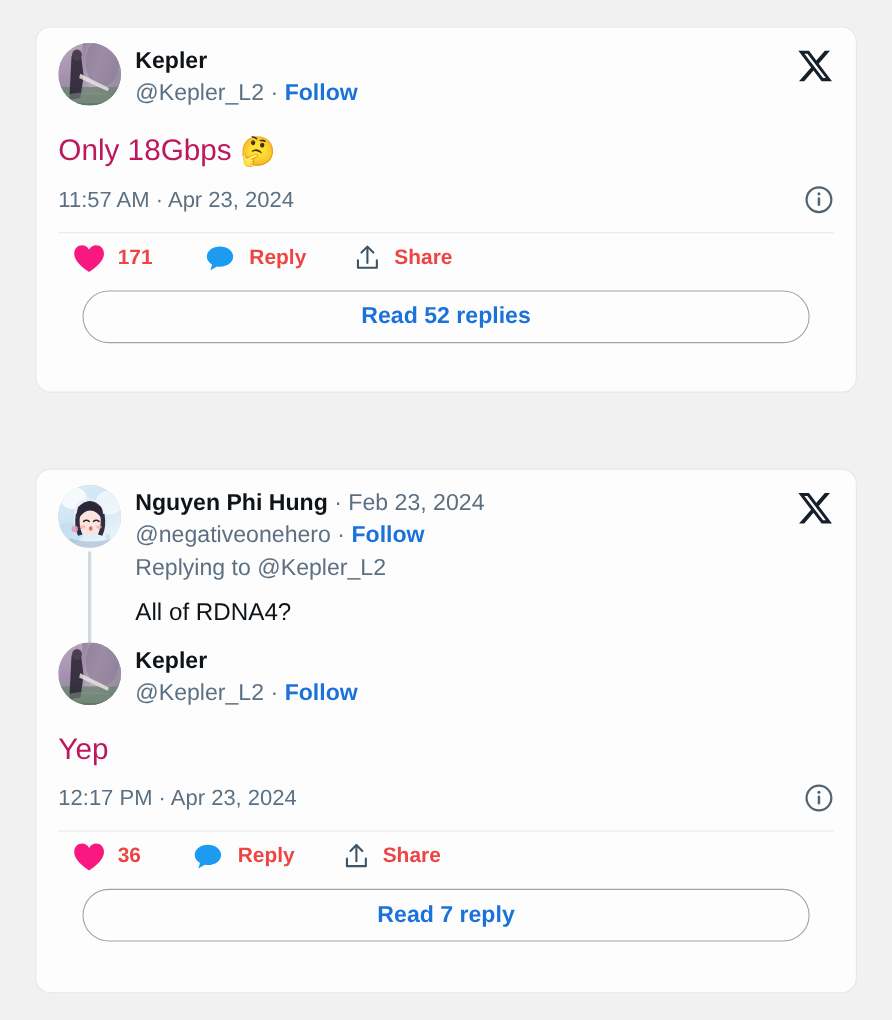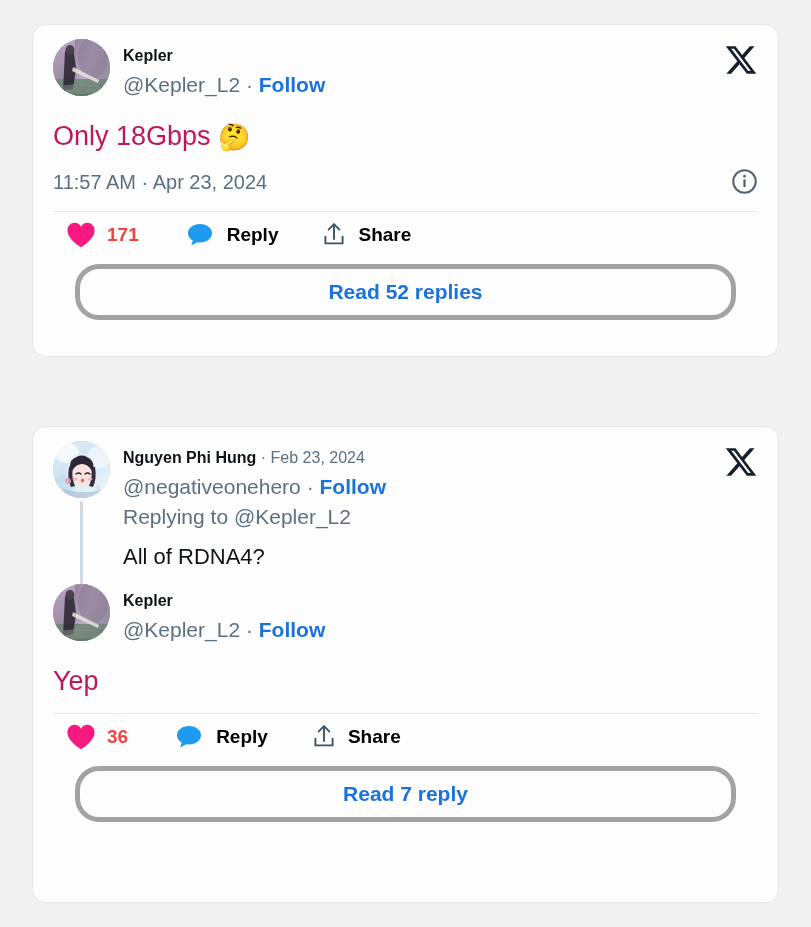--- a/index.html
+++ b/index.html
@@ -65,21 +65,21 @@
     background: #CFD9DE;
     border-radius: 2px;
   }
 
   .head-text {
     flex: 1 1 auto;
     min-width: 0;
     padding-top: 2px;
   }
   .name-row {
-    font-size: 16px;
+    font-size: 21px;
     line-height: 29px;
     color: #0F1419;
     white-space: nowrap;
   }
   .display-name {
     font-weight: bold;
     color: #0F1419;
   }
   .head-date {
     color: #5B7083;
@@ -178,21 +178,21 @@
   }
   .action {
     display: flex;
     align-items: center;
     cursor: pointer;
     white-space: nowrap;
   }
   .action-label {
     font-size: 19px;
     font-weight: bold;
-    color: #000000;
+    color: #ef4444;
   }
   .like-count {
     font-size: 19px;
     font-weight: bold;
     color: #ef4444;
     margin-left: 12px;
   }
   .heart-icon svg { display:block; width: 28px; height: 26px; }
   .bubble-icon svg { display:block; width: 26px; height: 24px; }
   .share-icon svg { display:block; width: 24px; height: 26px; }
@@ -204,21 +204,21 @@
 
   
   .read-replies {
     display: flex;
     align-items: center;
     justify-content: center;
     height: 46px;
     margin-top: 6px;
     margin-left: 22px;
     margin-right: 22px;
-    border: 5px solid #a3a3a3;
+    border: 1px solid #a3a3a3;
     border-radius: 24px;
     background: #FDFDFD;
     cursor: pointer;
   }
   .read-replies-label {
     font-size: 21px;
     font-weight: bold;
     color: #1B72DA;
   }
 </style>
@@ -419,20 +419,30 @@
         <div class="handle-row">
           <span>@Kepler_L2</span>
           <span class="sep-dot">·</span>
           <span class="follow-link">Follow</span>
         </div>
       </div>
     </div>
 
     <div class="tweet-body">Yep</div>
 
+    <div class="meta-row">
+      <span class="timestamp">12:17 PM · Apr 23, 2024</span>
+      <span class="info-icon">
+        <svg viewBox="0 0 24 24" xmlns="http://www.w3.org/2000/svg">
+          <circle cx="12" cy="12" r="10" fill="none" stroke="#536471" stroke-width="1.8"></circle>
+          <circle cx="12" cy="7.3" r="1.25" fill="#536471"></circle>
+          <rect x="11" y="10" width="2" height="7.2" rx="1" fill="#536471"></rect>
+        </svg>
+      </span>
+    </div>
 
     <div class="divider"></div>
 
     <div class="actions">
       <div class="action act-like">
         <span class="heart-icon">
           <svg viewBox="0 0 24 22" xmlns="http://www.w3.org/2000/svg">
             <path fill="#F91880" d="M12 21.6 C 2.4 15.2 0.4 10.4 0.4 7.1 C 0.4 3.3 3.2 0.6 6.5 0.6 C 8.9 0.6 10.9 2 12 4 C 13.1 2 15.1 0.6 17.5 0.6 C 20.8 0.6 23.6 3.3 23.6 7.1 C 23.6 10.4 21.6 15.2 12 21.6 Z"></path>
           </svg>
         </span>

